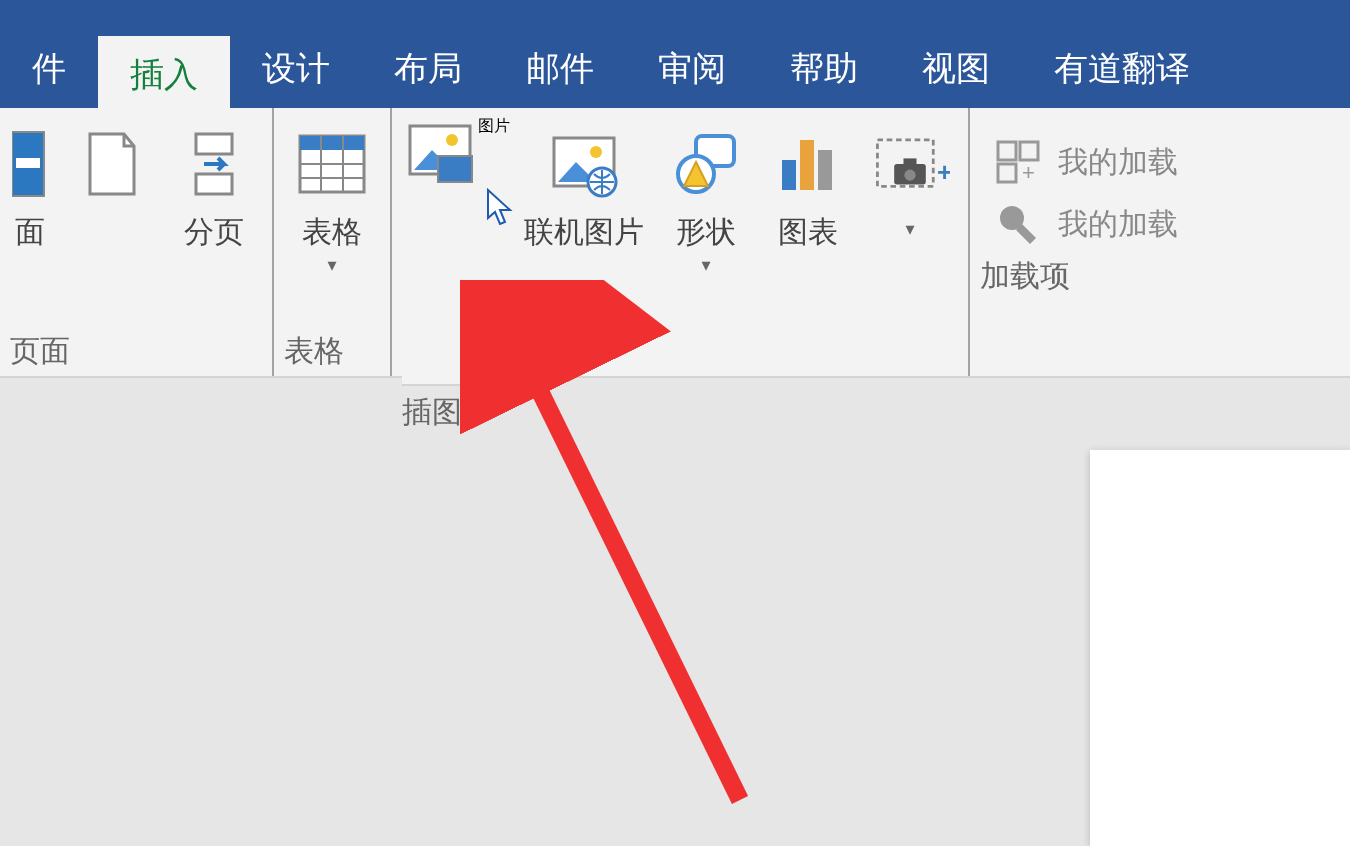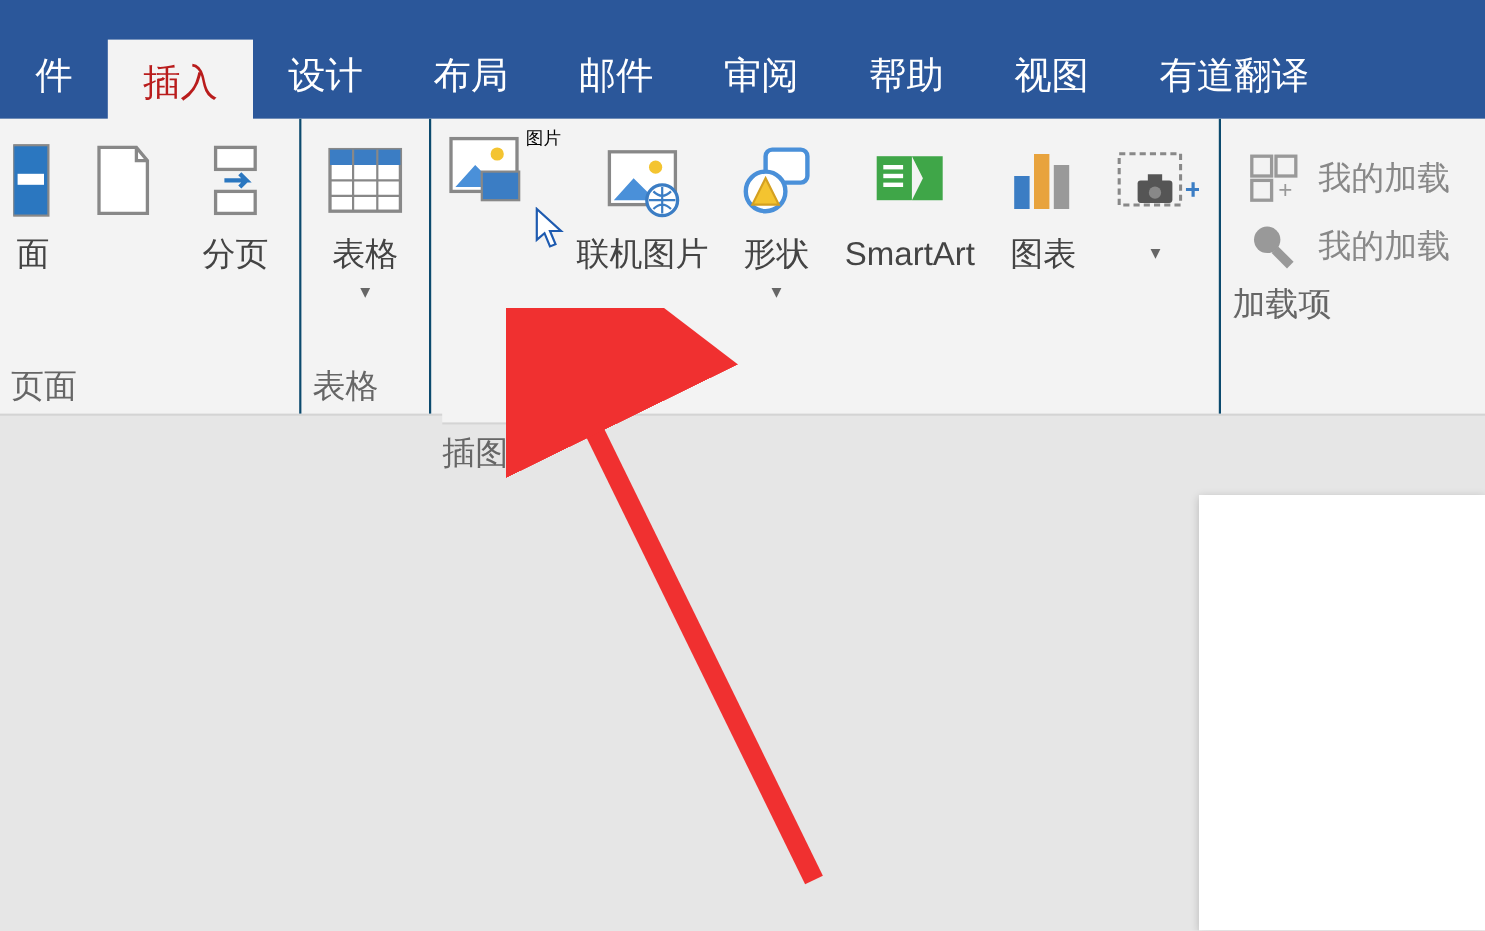--- a/index.html
+++ b/index.html
@@ -28,33 +28,33 @@
       font-size: 34px;
       padding: 0 32px;
       height: 78px;
       display: flex;
       align-items: center;
       cursor: pointer;
       font-weight: 400;
     }
     .tab.active {
       background: #f3f3f3;
-      color: #b91c1c;
+      color: #15803d;
       margin-top: 12px;
     }
     .ribbon {
       background: #f3f3f3;
       height: 270px;
       display: flex;
       border-bottom: 2px solid #d4d4d4;
     }
     .ribbon-group {
       display: flex;
       flex-direction: column;
-      border-right: 2px solid #0c4a6e;
+      border-right: 2px solid #a3a3a3;
       padding: 8px 10px 4px 10px;
     }
     .ribbon-group-items {
       display: flex;
       flex: 1;
       gap: 6px;
       align-items: flex-start;
     }
     .ribbon-group-label {
       font-size: 30px;
@@ -232,32 +232,20 @@
               <circle cx="28" cy="46" r="18" fill="white" stroke="#4a90d9" stroke-width="4"></circle>
               <path d="M28 34 L40 58 L16 58 Z" fill="#f4c430" stroke="#d4a020" stroke-width="2"></path>
             </svg>
         </div>
         <div class="label">形状</div>
         <div class="dropdown-arrow">▾</div>
       </div>
       <div class="ribbon-btn">
         <div class="icon-box">
           <svg width="76" height="72" viewBox="0 0 76 72">
-              <rect x="8" y="14" width="32" height="40" fill="#3fa648"></rect>
-              <path d="M40 14 L68 14 L68 54 L40 54 L50 34 Z" fill="#3fa648"></path>
-              <rect x="14" y="22" width="18" height="4" fill="white"></rect>
-              <rect x="14" y="30" width="18" height="4" fill="white"></rect>
-              <rect x="14" y="38" width="18" height="4" fill="white"></rect>
-            </svg>
-        </div>
-        <div class="label">SmartArt</div>
-      </div>
-      <div class="ribbon-btn">
-        <div class="icon-box">
-          <svg width="76" height="72" viewBox="0 0 76 72">
               <rect x="12" y="32" width="14" height="30" fill="#3b7dc4"></rect>
               <rect x="30" y="12" width="14" height="50" fill="#e8a33d"></rect>
               <rect x="48" y="22" width="14" height="40" fill="#999"></rect>
             </svg>
         </div>
         <div class="label">图表</div>
       </div>
       <div class="ribbon-btn">
         <div class="icon-box">
           <svg width="86" height="72" viewBox="0 0 86 72">

